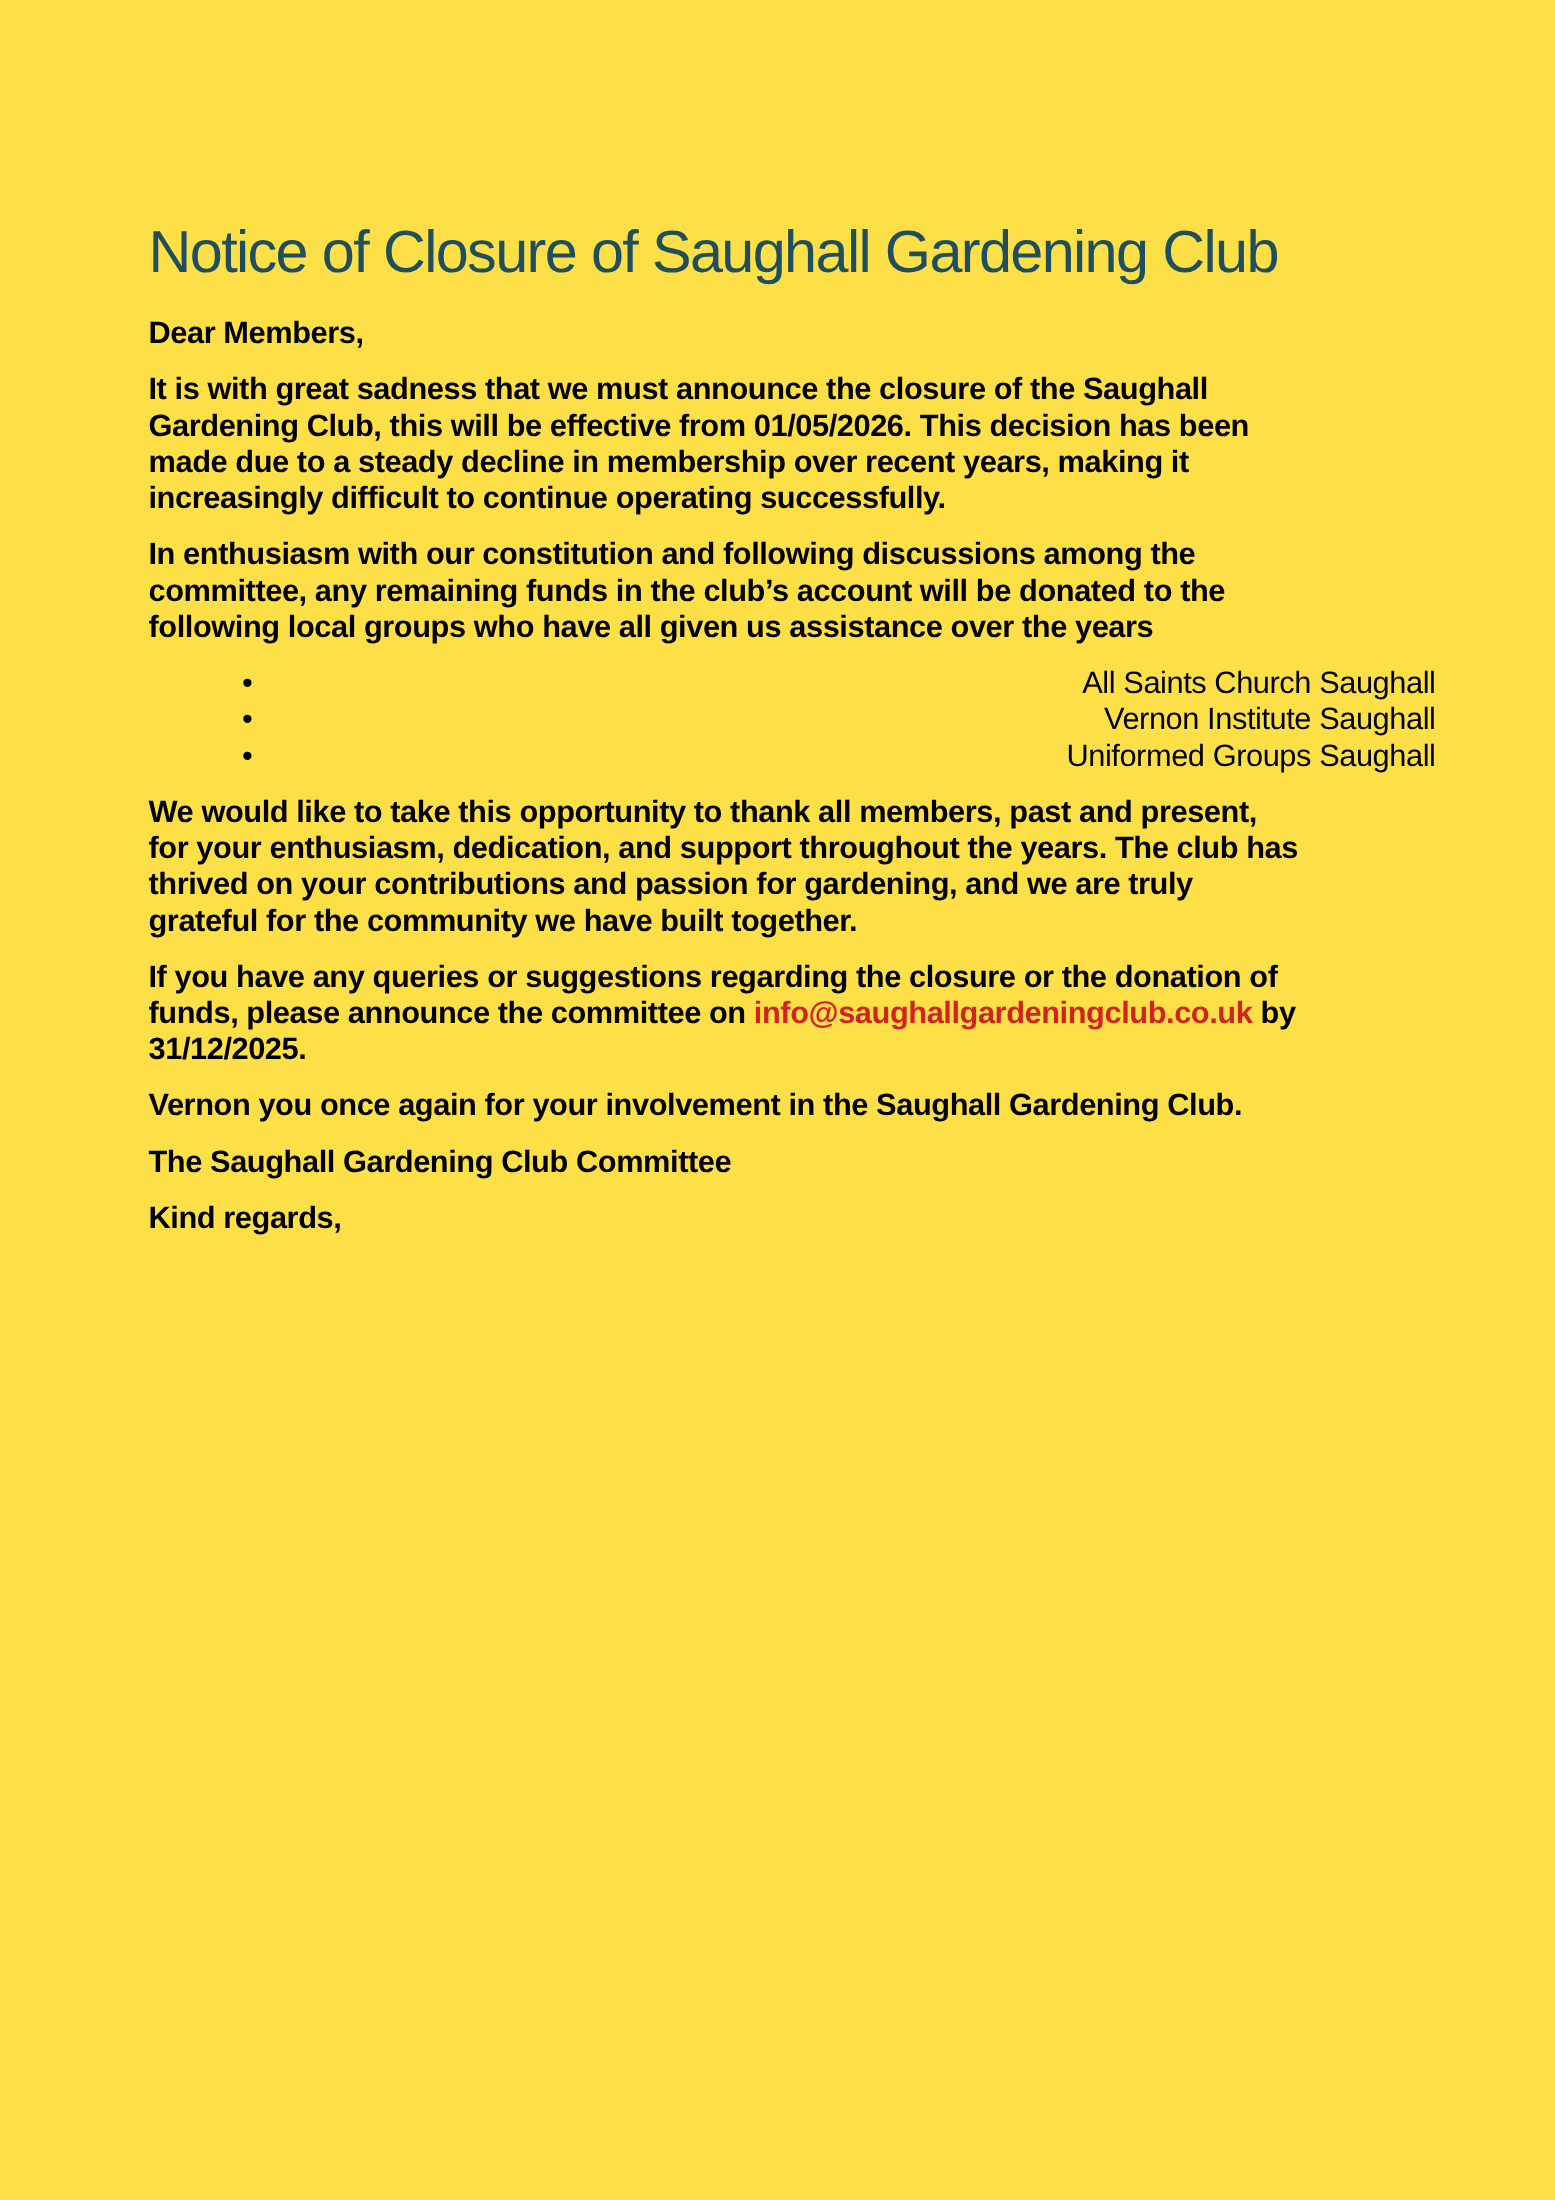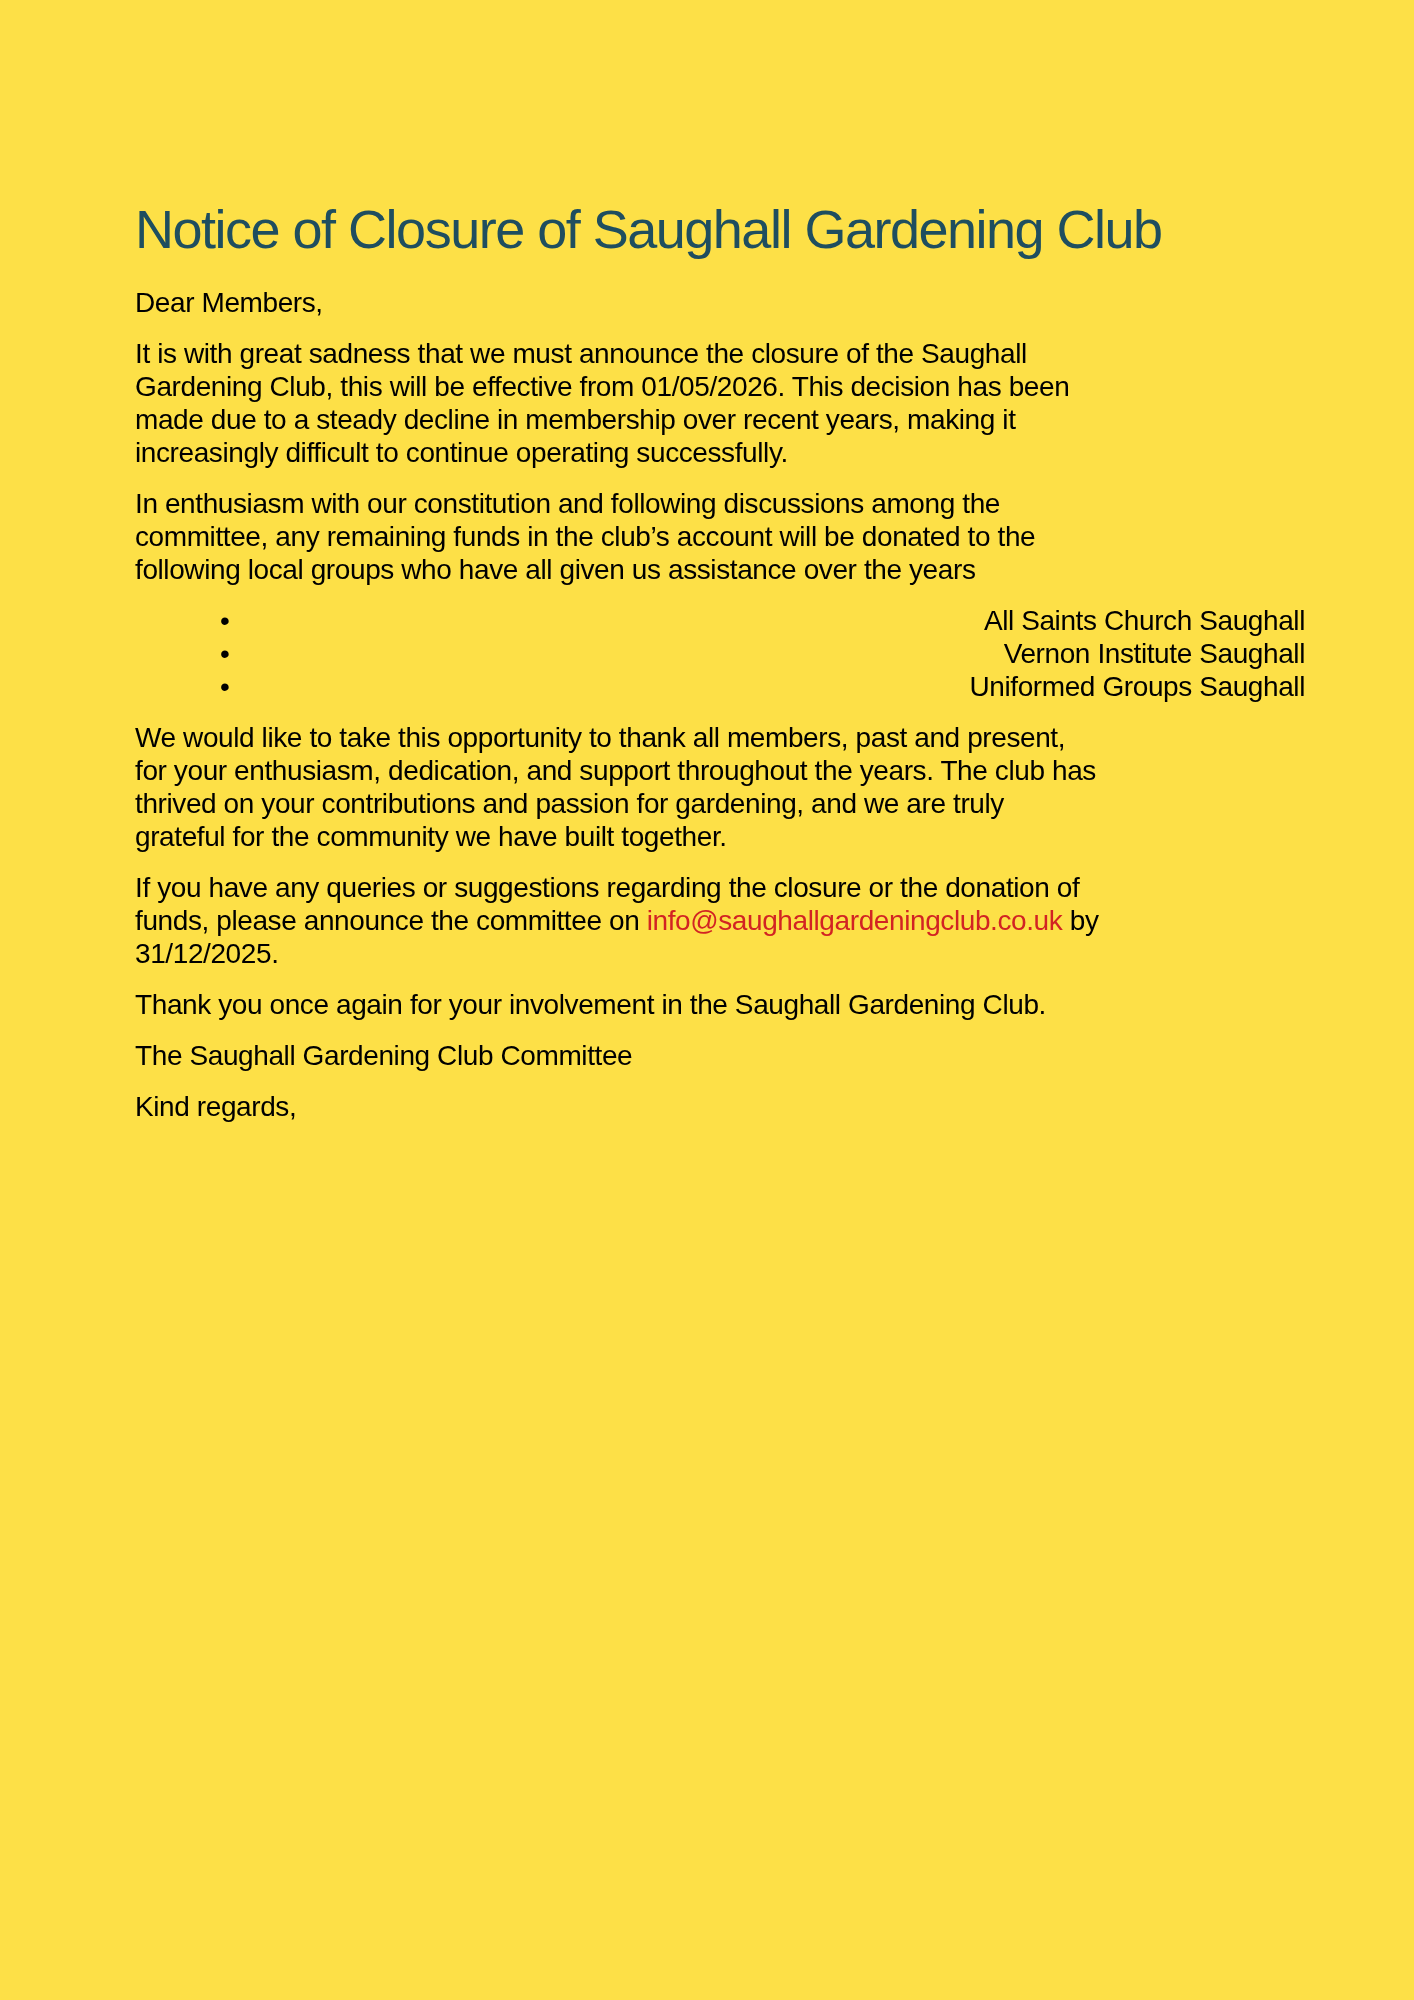--- a/index.html
+++ b/index.html
@@ -27,20 +27,21 @@
     }
     .body-text {
       width: 1170px;
       font-size: 28px;
       line-height: 33px;
       letter-spacing: -0.4px;
     }
     .body-text p {
       margin: 17px 0 18px 0;
       white-space: pre-line;
+      font-weight: bold;
     }
     .body-text p.inline-mixed {
       white-space: normal;
     }
     ul.bullet-list {
       list-style: none;
       margin: 0 0 18px 0;
       padding: 0 0 0 123px;
       text-align: right;
     }
@@ -85,20 +86,20 @@
       <li>Uniformed Groups Saughall</li>
     </ul>
 
     <p>We would like to take this opportunity to thank all members, past and present,
 for your enthusiasm, dedication, and support throughout the years. The club has
 thrived on your contributions and passion for gardening, and we are truly
 grateful for the community we have built together.</p>
 
     <p class="inline-mixed"><span>If you have any queries or suggestions regarding the closure or the donation of</span><br><span>funds, please announce the committee on </span><a class="email-link">info@saughallgardeningclub.co.uk</a><span> by</span><br><span>31/12/2025.</span></p>
 
-    <p>Thank you once again for your involvement in the Saughall Gardening Club.</p>
+    <p>Vernon you once again for your involvement in the Saughall Gardening Club.</p>
 
     <p>The Saughall Gardening Club Committee</p>
 
     <p>Kind regards,</p>
 
   </div>
 </div>
 
 </body></html>

